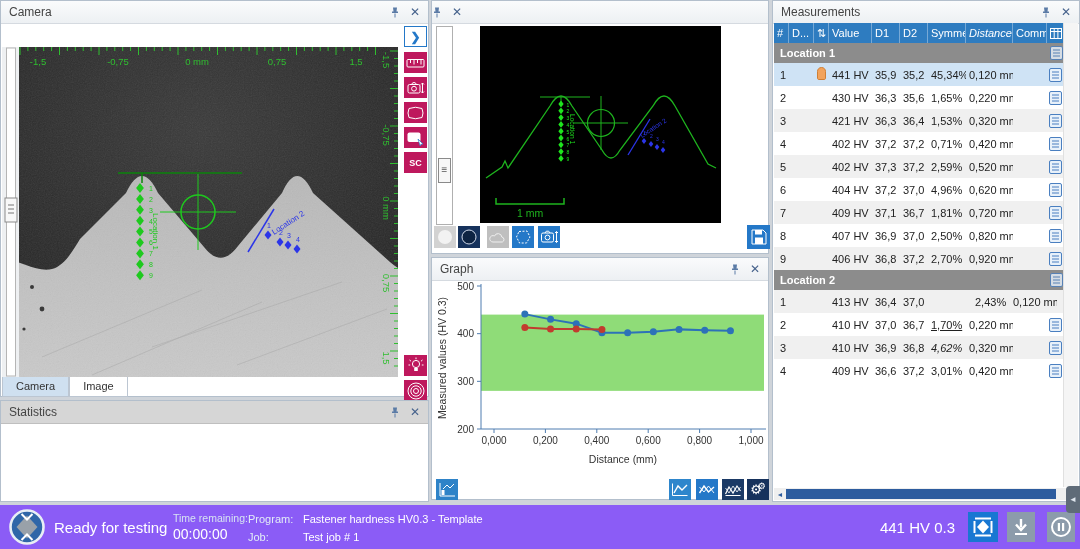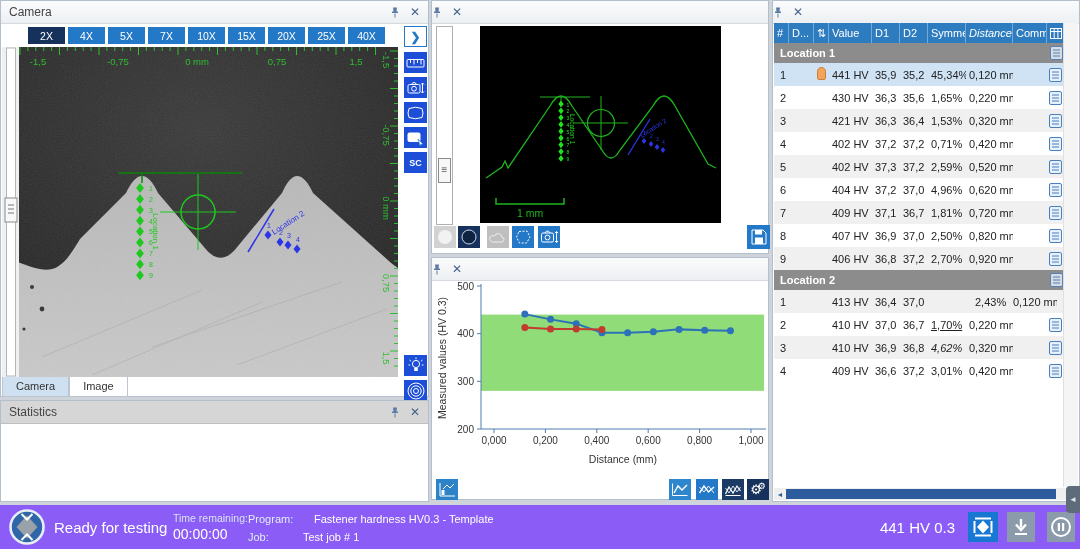--- a/index.html
+++ b/index.html
@@ -9,21 +9,21 @@
   .phead.gray{background:#d6d6d6;border-bottom:1px solid #bfbfbf;}
   .ptitle{font-size:12px;color:#444;padding-left:8px;flex:1;}
   .wbtns{display:flex;align-items:center;gap:10px;padding-right:8px;}
   .pinbtn,.closebtn{cursor:pointer;display:flex;align-items:center;}
   .closebtn{color:#46628c;font-size:12px;line-height:12px;}
   
   .magrow{position:absolute;left:27px;top:26px;display:flex;gap:3px;}
   .magbtn{width:37px;height:17px;background:#2478c8;color:#fff;font-size:10.5px;display:flex;align-items:center;justify-content:center;cursor:pointer;}
   .magbtn.sel{background:#16325c;}
   .arrowbtn{position:absolute;left:403px;top:25px;width:21px;height:19px;background:#fff;border:1.5px solid #2478c8;color:#2478c8;font-size:12px;font-weight:bold;display:flex;align-items:center;justify-content:center;cursor:pointer;}
-  .toolcol-btn{position:absolute;left:403px;width:23px;height:21px;background:#1d4ed8;display:flex;align-items:center;justify-content:center;cursor:pointer;color:#fff;font-size:9px;}
+  .toolcol-btn{position:absolute;left:403px;width:23px;height:21px;background:#be185d;display:flex;align-items:center;justify-content:center;cursor:pointer;color:#fff;font-size:9px;}
   .toolcol-btn.sc{font-size:9px;font-weight:bold;}
   .tabs{position:absolute;left:1px;top:376px;display:flex;}
   .tab{height:19px;line-height:19px;padding:0 13px;font-size:11px;color:#333;background:#fff;border:1px solid #bcc6d2;border-top:none;cursor:pointer;}
   .tab.sel{background:#cfe0f0;}
   
   .ovslider{position:absolute;left:4px;top:25px;width:15px;height:197px;background:#fff;border:1px solid #b0b0b0;}
   .ovhandle{position:absolute;left:1px;top:131px;width:11px;height:23px;background:#f7f7f7;border:1px solid #8a8a8a;color:#555;font-size:10px;text-align:center;line-height:21px;cursor:pointer;}
   .ovcanvas{position:absolute;left:48px;top:25px;width:241px;height:197px;background:#000;}
   .sqbtn{position:absolute;width:22px;height:22px;display:flex;align-items:center;justify-content:center;cursor:pointer;}
   
@@ -63,31 +63,20 @@
       <span class="wbtns">
         <span class="pinbtn">
             <svg width="10" height="11" viewBox="0 0 10 11">
               <path d="M3 0.5h4l-0.5 4h1.5v1.5h-6V4.5h1.5z" fill="#5b7ba6"></path>
               <line x1="5" y1="6.5" x2="5" y2="10.5" stroke="#5b7ba6"></line>
             </svg>
           </span>
         <span class="closebtn">✕</span>
       </span>
     </div>
-    <div class="magrow" id="mag-row">
-        <div class="magbtn sel">2X</div>
-        <div class="magbtn">4X</div>
-        <div class="magbtn">5X</div>
-        <div class="magbtn">7X</div>
-        <div class="magbtn">10X</div>
-        <div class="magbtn">15X</div>
-        <div class="magbtn">20X</div>
-        <div class="magbtn">25X</div>
-        <div class="magbtn">40X</div>
-      </div>
     <div class="arrowbtn">❯</div>
 
     <svg style="position:absolute;left:1px;top:46px;" width="396" height="330" viewBox="0 0 396 330">
       <defs>
         <linearGradient id="sampGrad" x1="0" y1="0" x2="0" y2="1">
           <stop offset="0" stop-color="#b9b9b9"></stop>
             <stop offset="1" stop-color="#cacaca"></stop>
         </linearGradient>
         <radialGradient id="vig" cx="0.5" cy="0.25" r="0.8">
           <stop offset="0" stop-color="#3a3a3a"></stop>
@@ -428,20 +417,21 @@
         <svg width="18" height="18" viewBox="0 0 18 18">
           <path d="M2 2 h11 l3 3 v11 h-14 z" fill="none" stroke="#fff"></path>
           <rect x="5" y="2" width="7" height="4.5" fill="#fff"></rect>
           <rect x="5" y="9.5" width="8" height="6.5" fill="#fff"></rect>
         </svg>
       </div>
   </div>
 
   <div class="panel" style="left:431px;top:257px;width:338px;height:243px;">
     <div class="phead">
+      <span class="ptitle">Graph</span>
       <span class="wbtns">
         <span class="pinbtn">
             <svg width="10" height="11" viewBox="0 0 10 11">
               <path d="M3 0.5h4l-0.5 4h1.5v1.5h-6V4.5h1.5z" fill="#5b7ba6"></path>
               <line x1="5" y1="6.5" x2="5" y2="10.5" stroke="#5b7ba6"></line>
             </svg>
           </span>
         <span class="closebtn">✕</span>
       </span>
     </div>
@@ -519,20 +509,21 @@
         </svg>
       </div>
     <div class="sqbtn" style="left:315px;top:221px;width:22px;height:21px;background:#16325c;color:#fff;">
         <span style="font-size:13px;">⚙</span>
         <span style="font-size:9px;margin-left:-4px;margin-top:-8px;">⚙</span>
       </div>
   </div>
 
   <div class="panel" style="left:772px;top:0;width:308px;height:502px;">
     <div class="phead">
+      <span class="ptitle">Measurements</span>
       <span class="wbtns">
         <span class="pinbtn">
             <svg width="10" height="11" viewBox="0 0 10 11">
               <path d="M3 0.5h4l-0.5 4h1.5v1.5h-6V4.5h1.5z" fill="#5b7ba6"></path>
               <line x1="5" y1="6.5" x2="5" y2="10.5" stroke="#5b7ba6"></line>
             </svg>
           </span>
         <span class="closebtn">✕</span>
       </span>
     </div>
@@ -845,21 +836,21 @@
         <circle r="16.5" fill="#2f66a8" stroke="#e8eef5" stroke-width="2.6"></circle>
         <path d="M0 -11.5 L10.5 0 L0 11.5 L-10.5 0 Z" fill="#99a1a9"></path>
         <path d="M-5.5 -13 L0 -7.5 L5.5 -13" stroke="#fff" stroke-width="2" fill="none"></path>
         <path d="M-5.5 13 L0 7.5 L5.5 13" stroke="#fff" stroke-width="2" fill="none"></path>
       </svg>
     </div>
     <div class="sb-abs sb-big" style="left:54px;top:14px;">Ready for testing</div>
     <div class="sb-abs sb-label" style="left:173px;top:7px;">Time remaining:</div>
     <div class="sb-abs" style="left:173px;top:21px;font-size:14px;">00:00:00</div>
     <div class="sb-abs sb-val" style="left:248px;top:8px;color:#e2ecf7;">Program:</div>
-    <div class="sb-abs sb-val" style="left:314px;top:8px;">Fastener hardness HV0.3 - Template</div>
+    <div class="sb-abs sb-val" style="left:303px;top:8px;">Fastener hardness HV0.3 - Template</div>
     <div class="sb-abs sb-val" style="left:248px;top:26px;color:#e2ecf7;">Job:</div>
     <div class="sb-abs sb-val" style="left:303px;top:26px;">Test job # 1</div>
     <div class="sb-abs sb-big" style="left:855px;top:14px;width:100px;text-align:right;">441 HV 0.3</div>
     <div class="sbbtn" style="left:968px;background:#1877d2;">
       <svg width="22" height="22" viewBox="0 0 22 22">
           <line x1="3" y1="2.5" x2="19" y2="2.5" stroke="#fff" stroke-width="2"></line>
           <line x1="3" y1="19.5" x2="19" y2="19.5" stroke="#fff" stroke-width="2"></line>
           <line x1="2.5" y1="5" x2="2.5" y2="17" stroke="#fff" stroke-width="2"></line>
           <line x1="19.5" y1="5" x2="19.5" y2="17" stroke="#fff" stroke-width="2"></line>
           <path d="M11 4.5 L17 11 L11 17.5 L5 11 Z" fill="#fff"></path>

